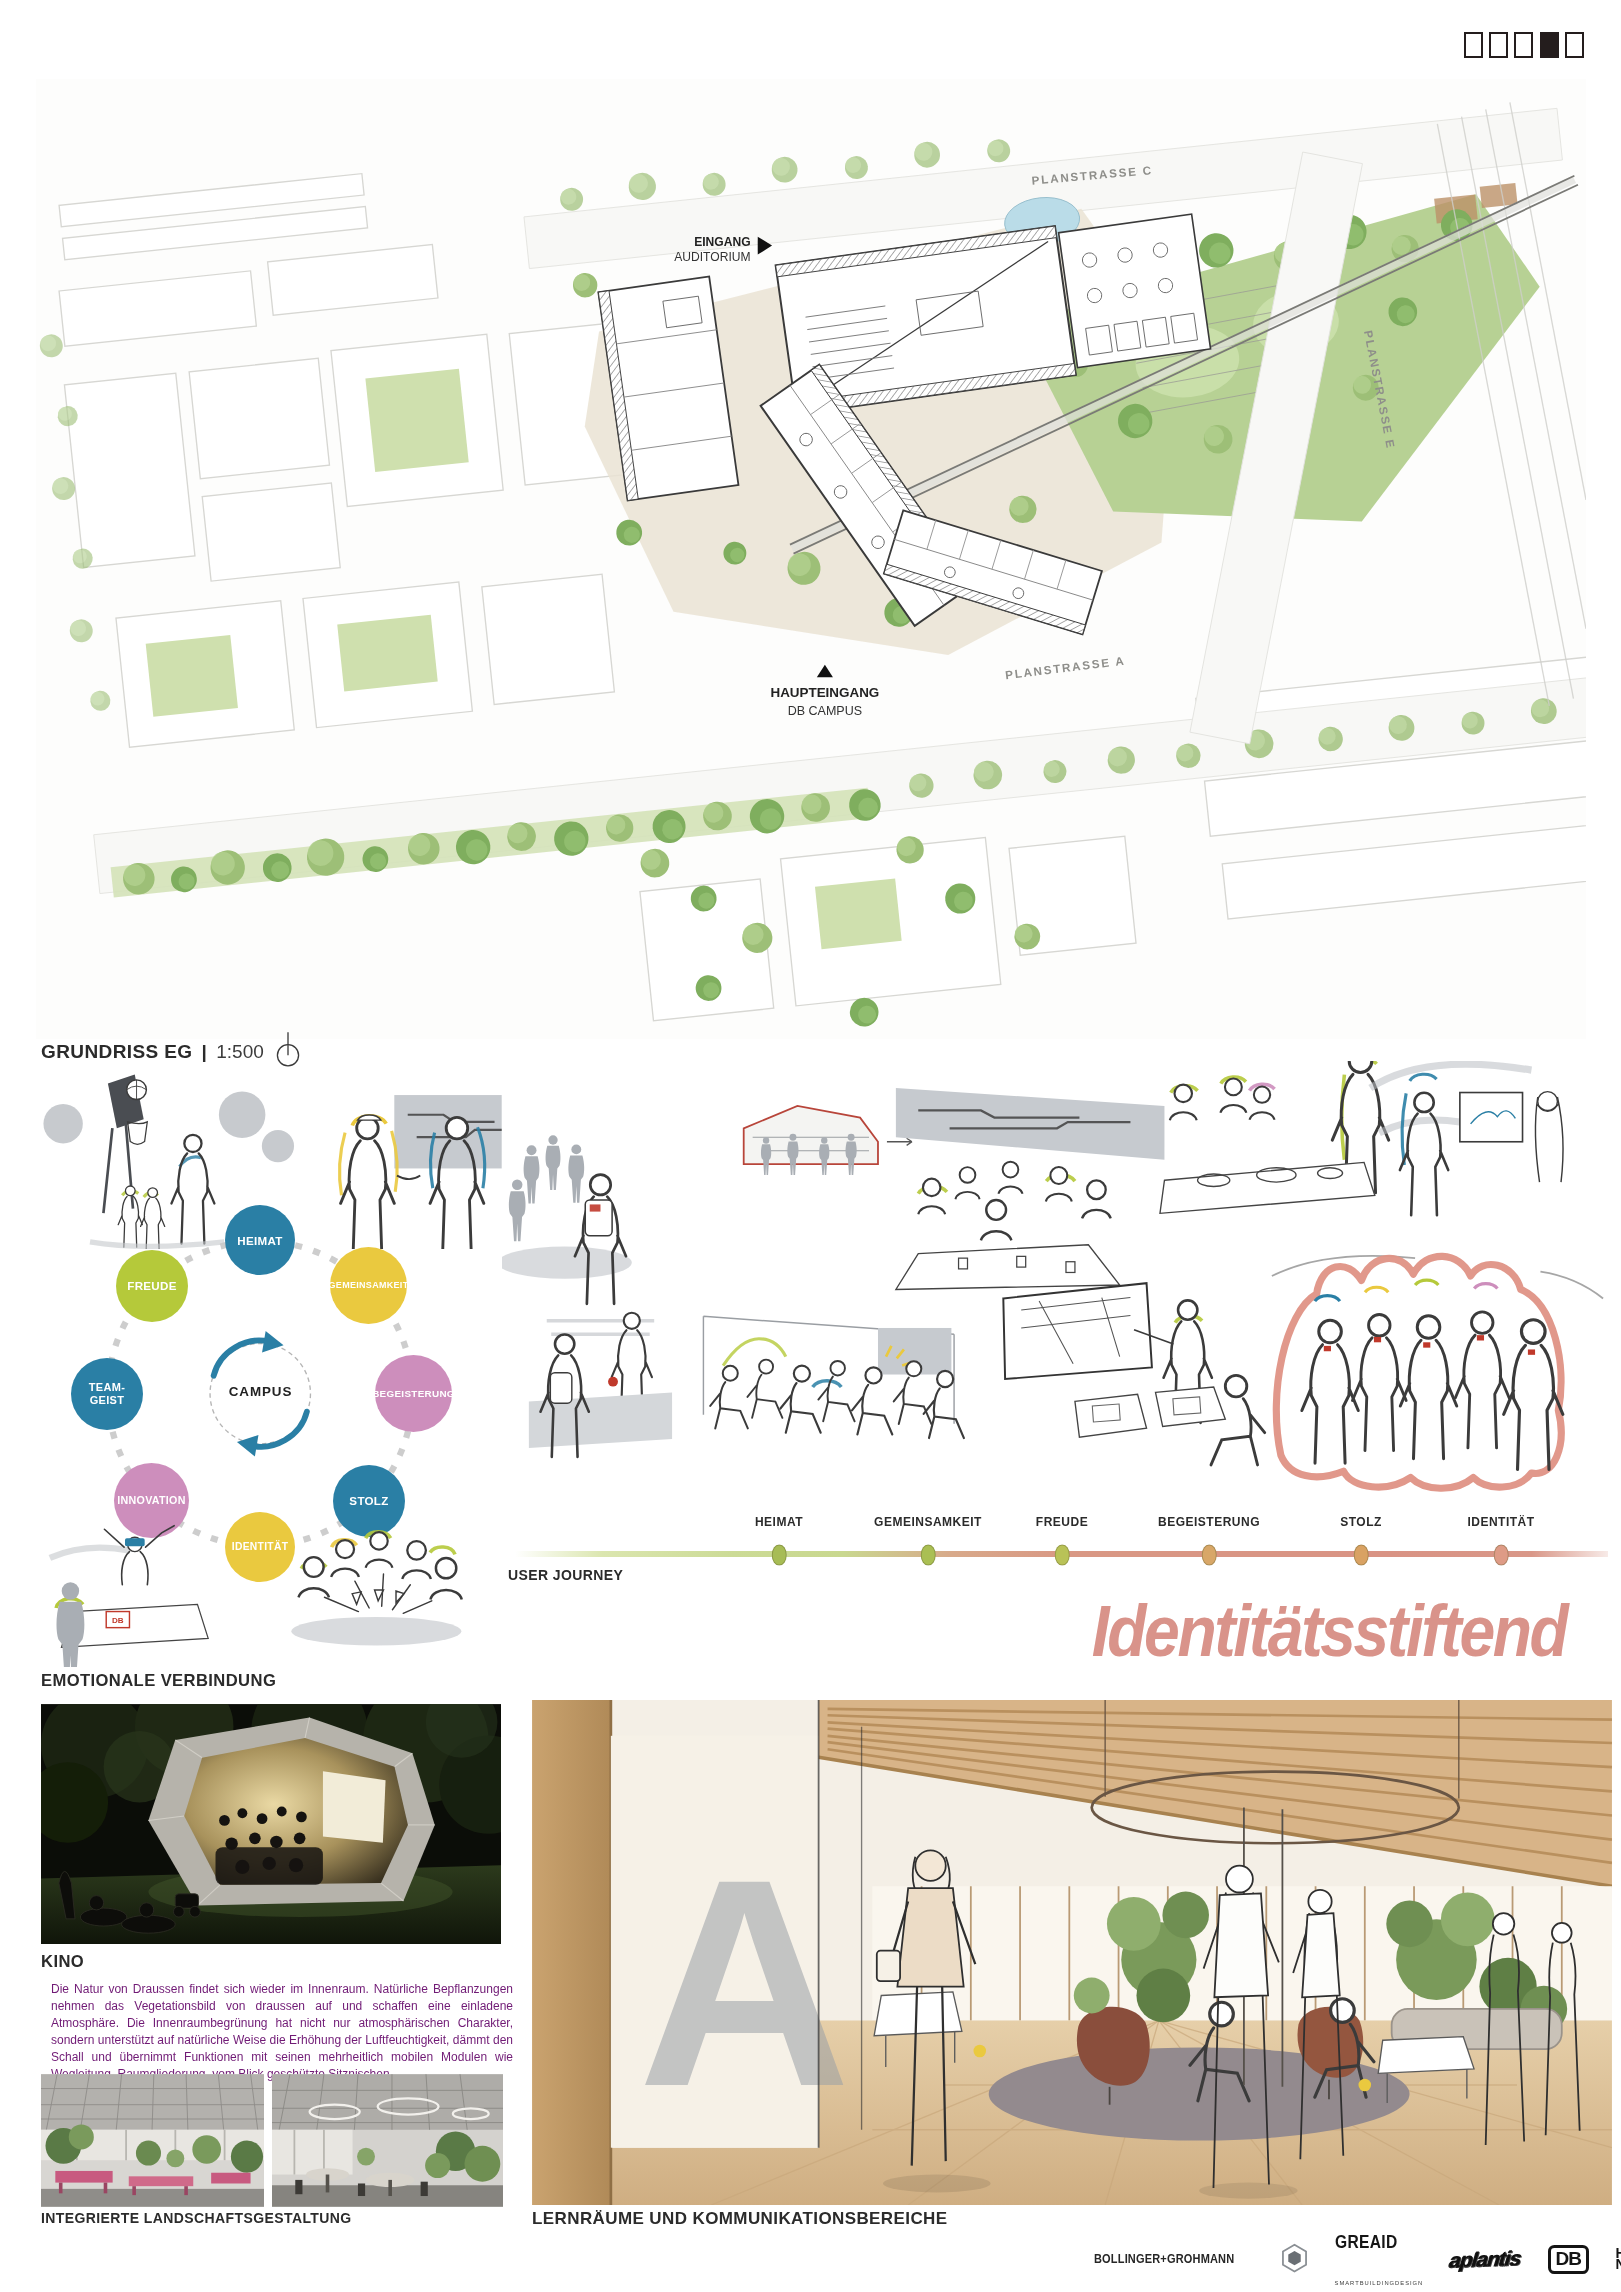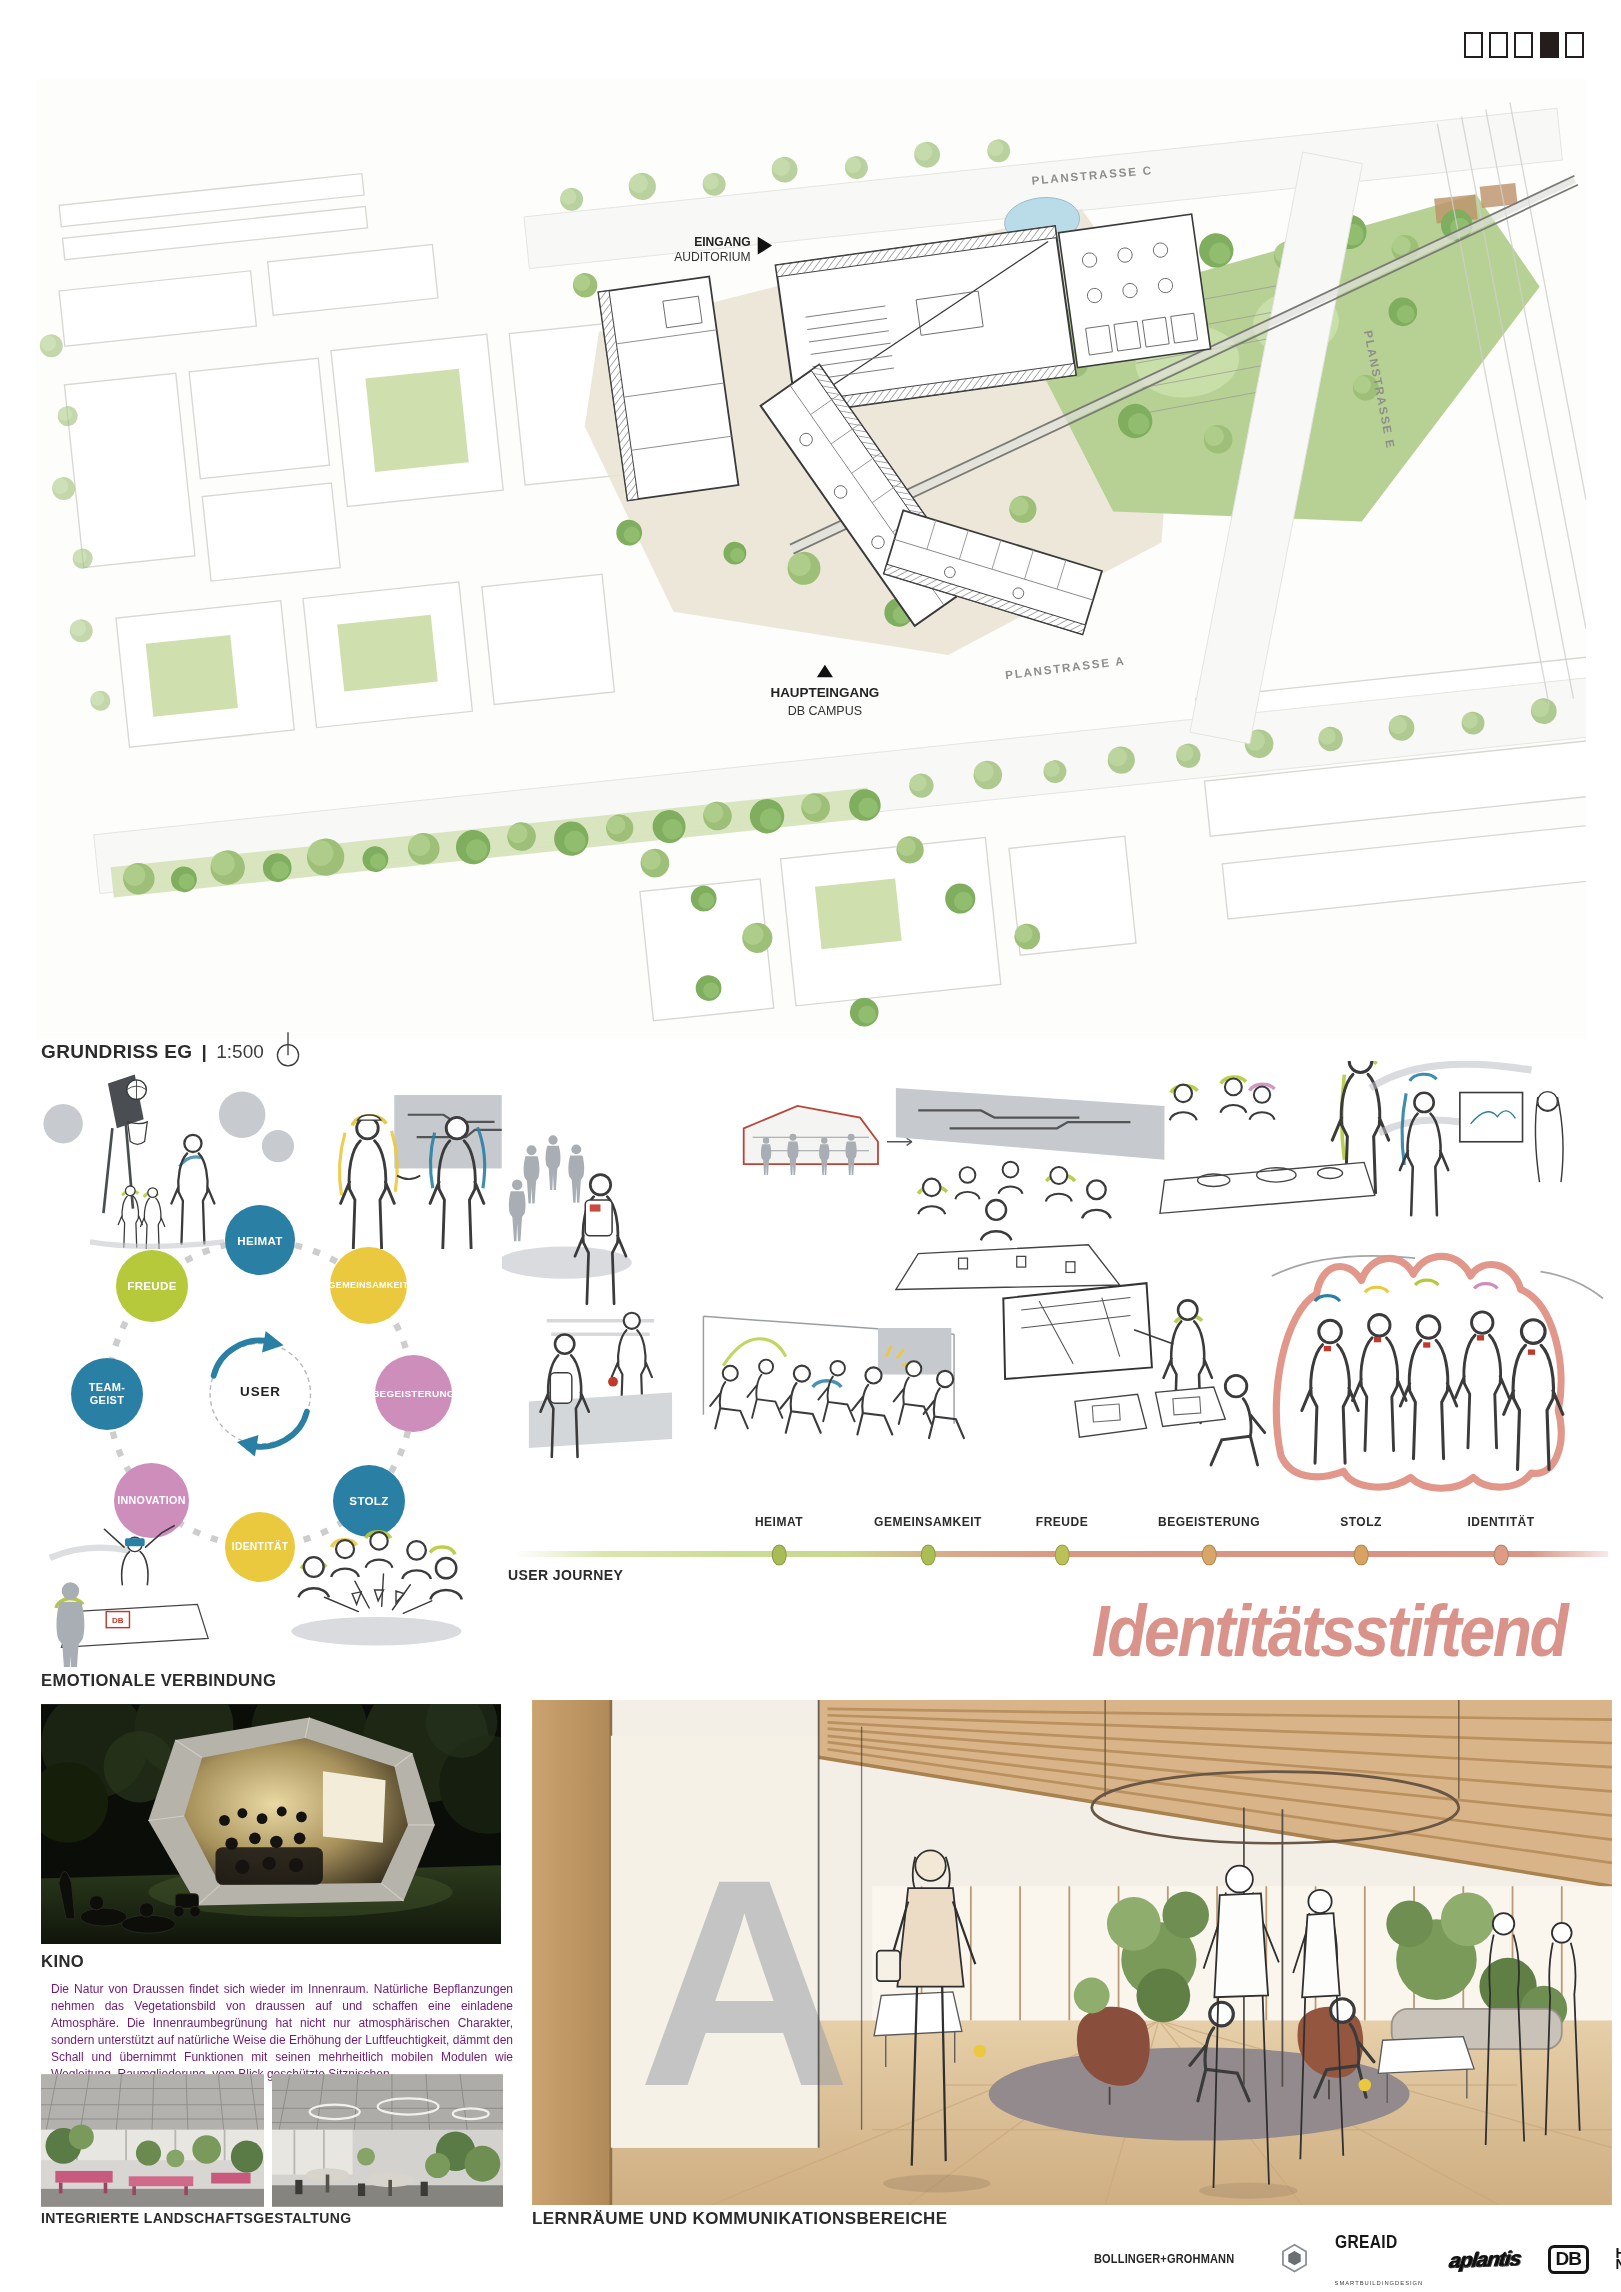--- a/index.html
+++ b/index.html
@@ -379,21 +379,21 @@
 
   <div class="abs" style="left:63px;top:1200px;width:399px;height:399px">
     <svg width="399" height="399" style="position:absolute;left:0;top:0" viewBox="0 0 445 445">
       <circle cx="220" cy="216" r="170" fill="none" stroke="#c8c8c8" stroke-width="7" stroke-dasharray="8 13" opacity=".9"></circle>
       <circle cx="220" cy="216" r="56" fill="none" stroke="#b5b5b5" stroke-width="1.5" stroke-dasharray="5 4"></circle>
       <path d="M168,196 C175,168 205,152 230,158" fill="none" stroke="#2a7fa5" stroke-width="6.5" stroke-linecap="round"></path>
       <polygon points="226,146 246,162 222,170" fill="#2a7fa5"></polygon>
       <path d="M272,236 C265,264 235,280 210,274" fill="none" stroke="#2a7fa5" stroke-width="6.5" stroke-linecap="round"></path>
       <polygon points="214,286 194,270 218,262" fill="#2a7fa5"></polygon>
     </svg>
-    <div class="synch-label">USER</div>
+    <div class="synch-label">CAMPUS</div>
     <div class="node n-teal" style="left:162px;top:5.4px;  width:70px;height:70px;font-size:11.6px">HEIMAT</div>
     <div class="node n-yellow" style="left:267px;top:47px; width:77px;height:77px;font-size:9px">GEMEINSAMKEIT</div>
     <div class="node n-pink" style="left:312px;top:155px;width:77px;height:77px;font-size:9.9px">BEGEISTERUNG</div>
     <div class="node n-teal" style="left:270px;top:265px;width:72px;height:72px;font-size:11.6px">STOLZ</div>
     <div class="node n-yellow" style="left:162px;top:312px;width:70px;height:70px;font-size:10.3px">IDENTITÄT</div>
     <div class="node n-pink" style="left:51px;top:263px; width:75px;height:75px;font-size:10.7px">INNOVATION</div>
     <div class="node n-teal" style="left:8px;top:158px;  width:72px;height:72px;font-size:11px;padding:0 9px;box-sizing:border-box">TEAM-GEIST</div>
     <div class="node n-green" style="left:53px;top:50px;  width:72px;height:72px;font-size:11.6px">FREUDE</div>
   </div>
 

